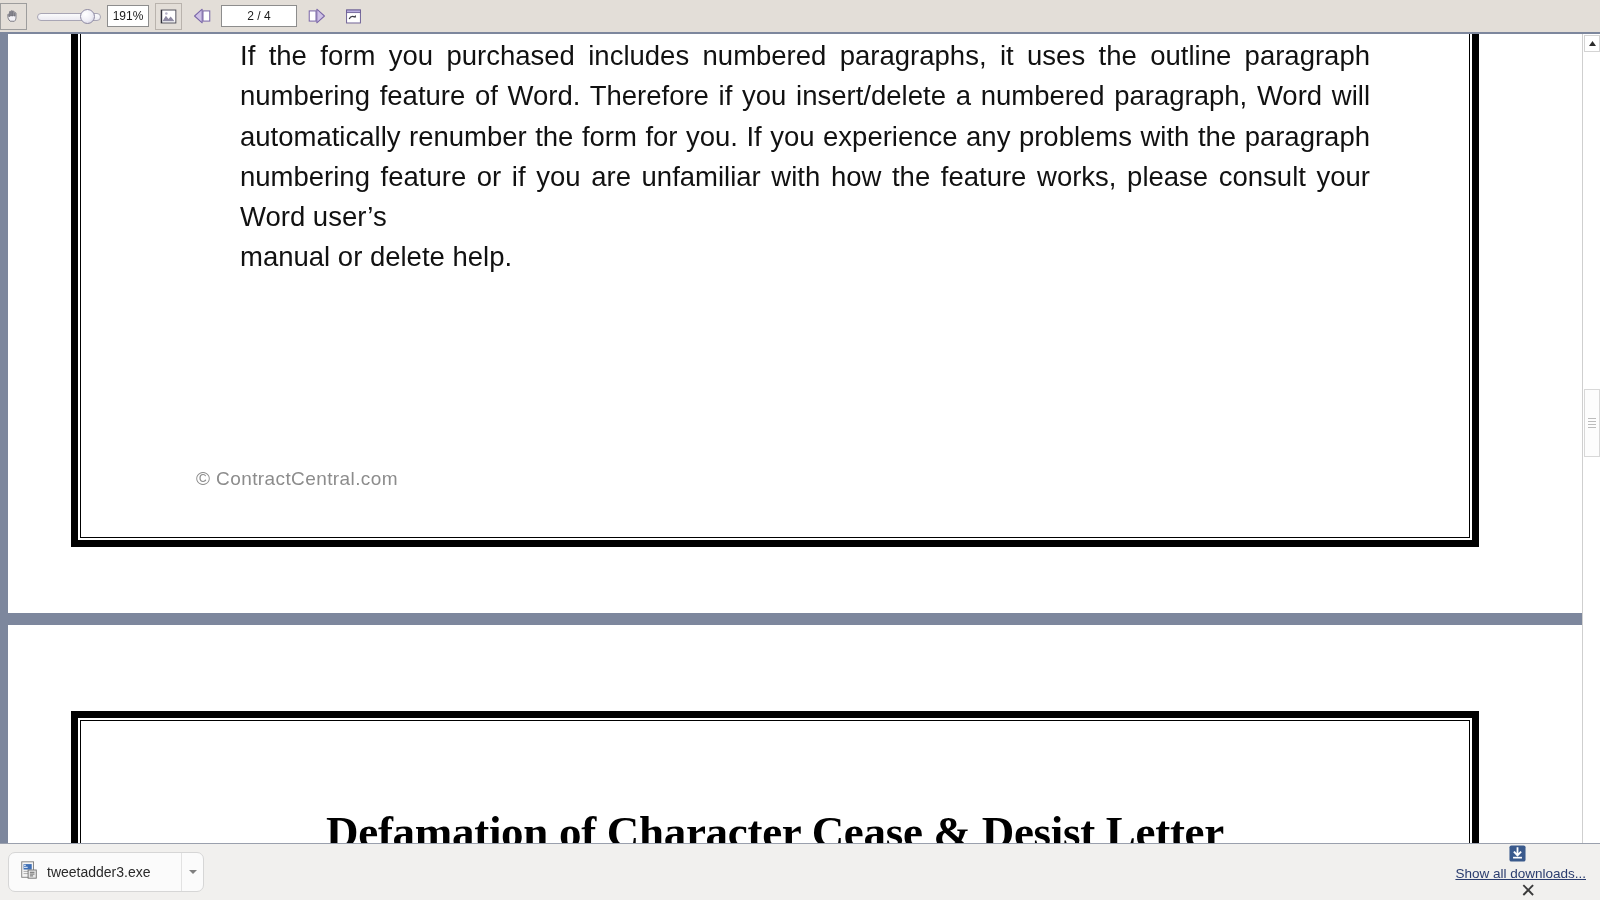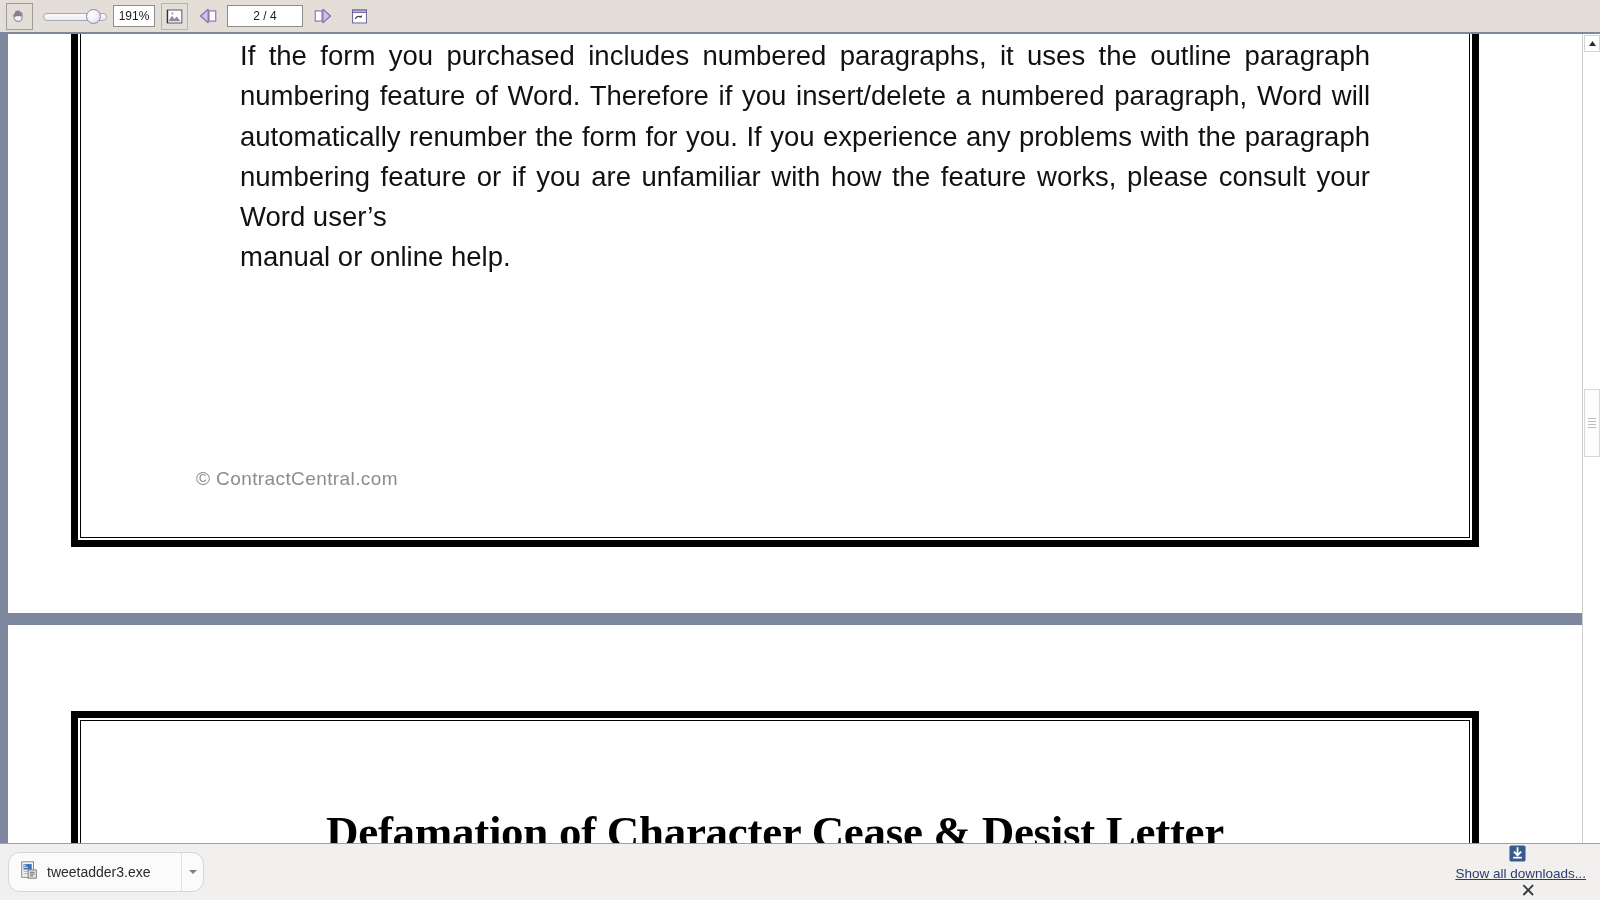--- a/index.html
+++ b/index.html
@@ -14,21 +14,21 @@
 
   #app { position: relative; width: 1600px; height: 900px; }
 
   
   .toolbar {
     position: absolute; left: 0; top: 0;
     width: 1600px; height: 34px;
     background: #e3ded8;
     border-bottom: 2px solid #7d879d;
     display: flex; align-items: center;
-    padding-left: 6px;
+    padding-left: 0;
   }
   .tb-btn {
     width: 27px; height: 27px;
     background: #e3ded8;
     border: 1px solid #9d9d9d;
     display: flex; align-items: center; justify-content: center;
     margin-right: 4px;
     cursor: pointer;
   }
   .tb-btn.flat { border: 1px solid #b9b3ad; }
@@ -210,21 +210,21 @@
     width: 1600px; height: 57px;
     background: #f1f0ee;
     border-top: 1px solid #9aa0ad;
     display: flex; align-items: center;
   }
   .dl-item {
     margin-left: 8px;
     width: 196px; height: 40px;
     background: #fbfbfb;
     border: 1px solid #d6d6d6;
-    border-radius: 12px;
+    border-radius: 7px;
     display: flex; align-items: center;
     cursor: pointer;
   }
   .dl-item .fileicon { margin: 0 8px 0 10px; }
   .dl-name {
     font-size: 14px; color: #2a2a2a;
     flex: 1; white-space: nowrap; overflow: hidden;
   }
   .dl-caret {
     width: 22px; height: 38px;
@@ -320,21 +320,21 @@
 
   <div class="viewer">
 
     <div class="left-rail"></div>
 
     <div class="sheet sheet-a">
       <div class="doc-frame frame-a">
 
         <div class="para">
           <span>If the form you purchased includes numbered paragraphs, it uses the outline paragraph numbering feature of Word.   Therefore if you insert/delete a numbered paragraph, Word will automatically renumber the form for you.  If you experience any problems with the paragraph numbering feature or if you are unfamiliar with how the feature works, please consult your Word user’s</span>
-          <span class="lastline">manual or online help.</span>
+          <span class="lastline">manual or delete help.</span>
         </div>
 
 
         <div class="copyright">© ContractCentral.com</div>
       </div>
     </div>
 
     <div class="page-gap"></div>
 
     <div class="sheet sheet-b">

